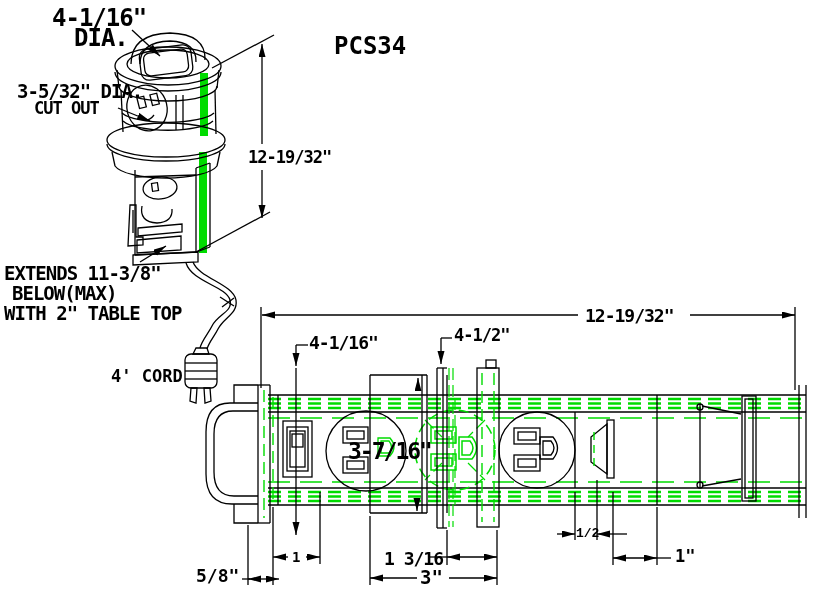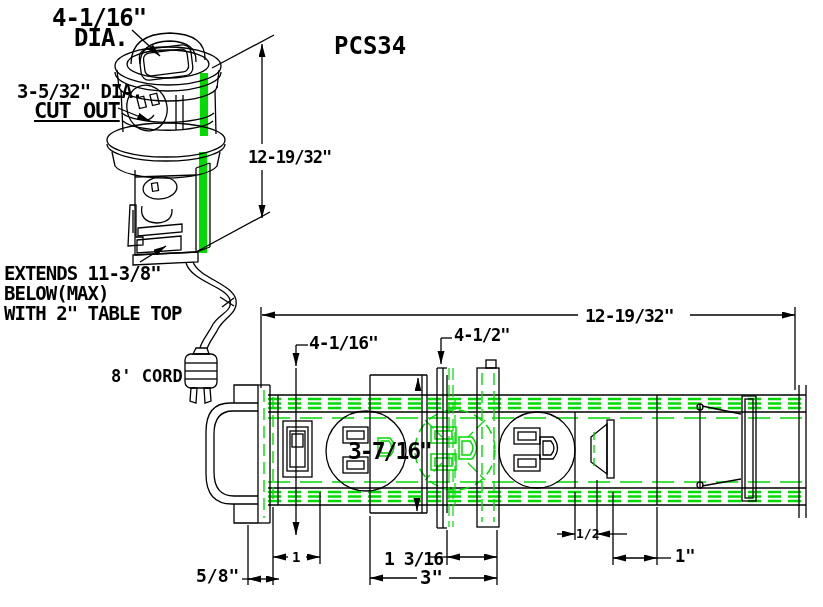--- a/index.html
+++ b/index.html
@@ -309,37 +309,37 @@
       <line x1="613" y1="492" x2="613" y2="565"></line>
       <line x1="657" y1="507" x2="657" y2="565"></line>
     </g>
   </g>
 </svg>
 
 <div class="lbl ls1" style="left:52px;top:6px;font-size:24px;">4-1/16"</div>
 <div class="lbl ls1" style="left:74px;top:26px;font-size:24px;text-align:center;">DIA.</div>
 
 <div class="lbl ls1" style="left:17px;top:82px;font-size:19px;">3-5/32" DIA.</div>
-<div class="lbl ls1" style="left:34px;top:100px;font-size:22px;text-decoration:underline;">CUT OUT</div>
+<div class="lbl ls1" style="left:34px;top:100px;font-size:17px;">CUT OUT</div>
 
 <div class="lbl" style="left:334px;top:34px;font-size:24px;">PCS34</div>
 
 <div class="lbl ls1" style="left:248px;top:149px;font-size:17px;background:#fff;">12-19/32"</div>
 
 <div class="lbl ls1" style="left:4px;top:264px;font-size:19px;">EXTENDS 11-3/8"</div>
-<div class="lbl ls1" style="left:4px;top:284px;font-size:19px;">BELOW(MAX)</div>
+<div class="lbl ls1" style="left:12px;top:284px;font-size:19px;">BELOW(MAX)</div>
 <div class="lbl ls1" style="left:4px;top:304px;font-size:19px;">WITH 2" TABLE TOP</div>
 
-<div class="lbl" style="left:111px;top:368px;font-size:17px;">8' CORD</div>
+<div class="lbl" style="left:111px;top:368px;font-size:17px;">4' CORD</div>
 
 <div class="lbl ls1" style="left:309px;top:334px;font-size:18px;">4-1/16"</div>
 <div class="lbl ls1" style="left:454px;top:327px;font-size:17px;">4-1/2"</div>
 <div class="lbl ls1" style="left:585px;top:307px;font-size:18px;background:#fff;">12-19/32"</div>
 <div class="lbl ls2" style="left:348px;top:440px;font-size:23px;">3-7/16"</div>
 
 <div class="lbl" style="left:196px;top:567px;font-size:18px;">5/8"</div>
 <div class="lbl" style="left:292px;top:550px;font-size:14px;background:#fff;">1</div>
 <div class="lbl ls1" style="left:384px;top:550px;font-size:18px;">1 3/16</div>
 <div class="lbl" style="left:420px;top:568px;font-size:19px;background:#fff;">3"</div>
-<div class="lbl" style="left:576px;top:527px;font-size:13px;">1/2</div>
+<div class="lbl" style="left:576px;top:527px;font-size:13px;font-family:Liberation Mono, monospace;">1/2</div>
 <div class="lbl" style="left:675px;top:548px;font-size:17px;">1"</div>
 
 </div>
 
 </body></html>

